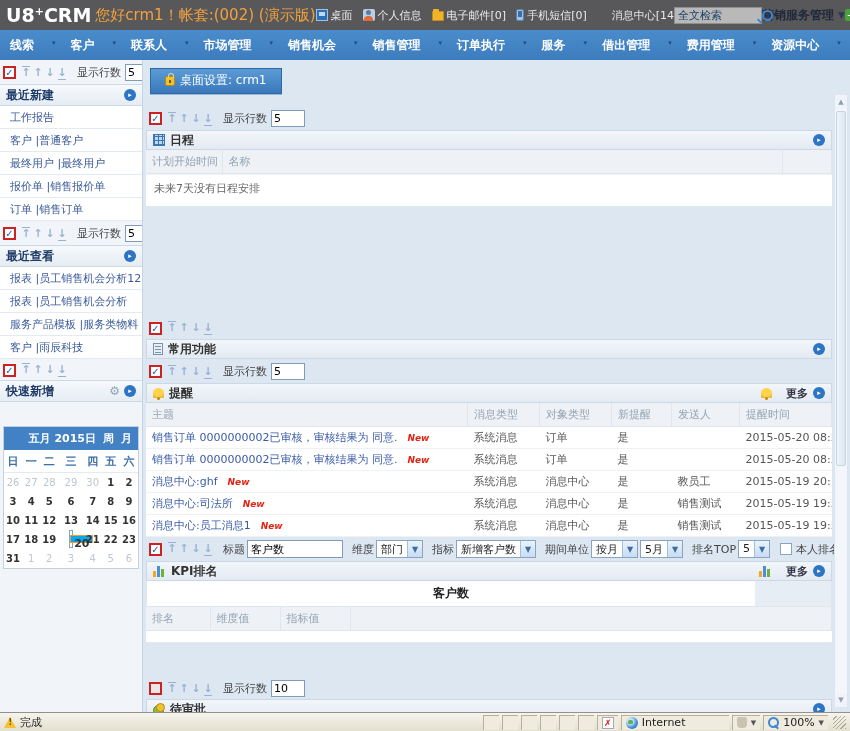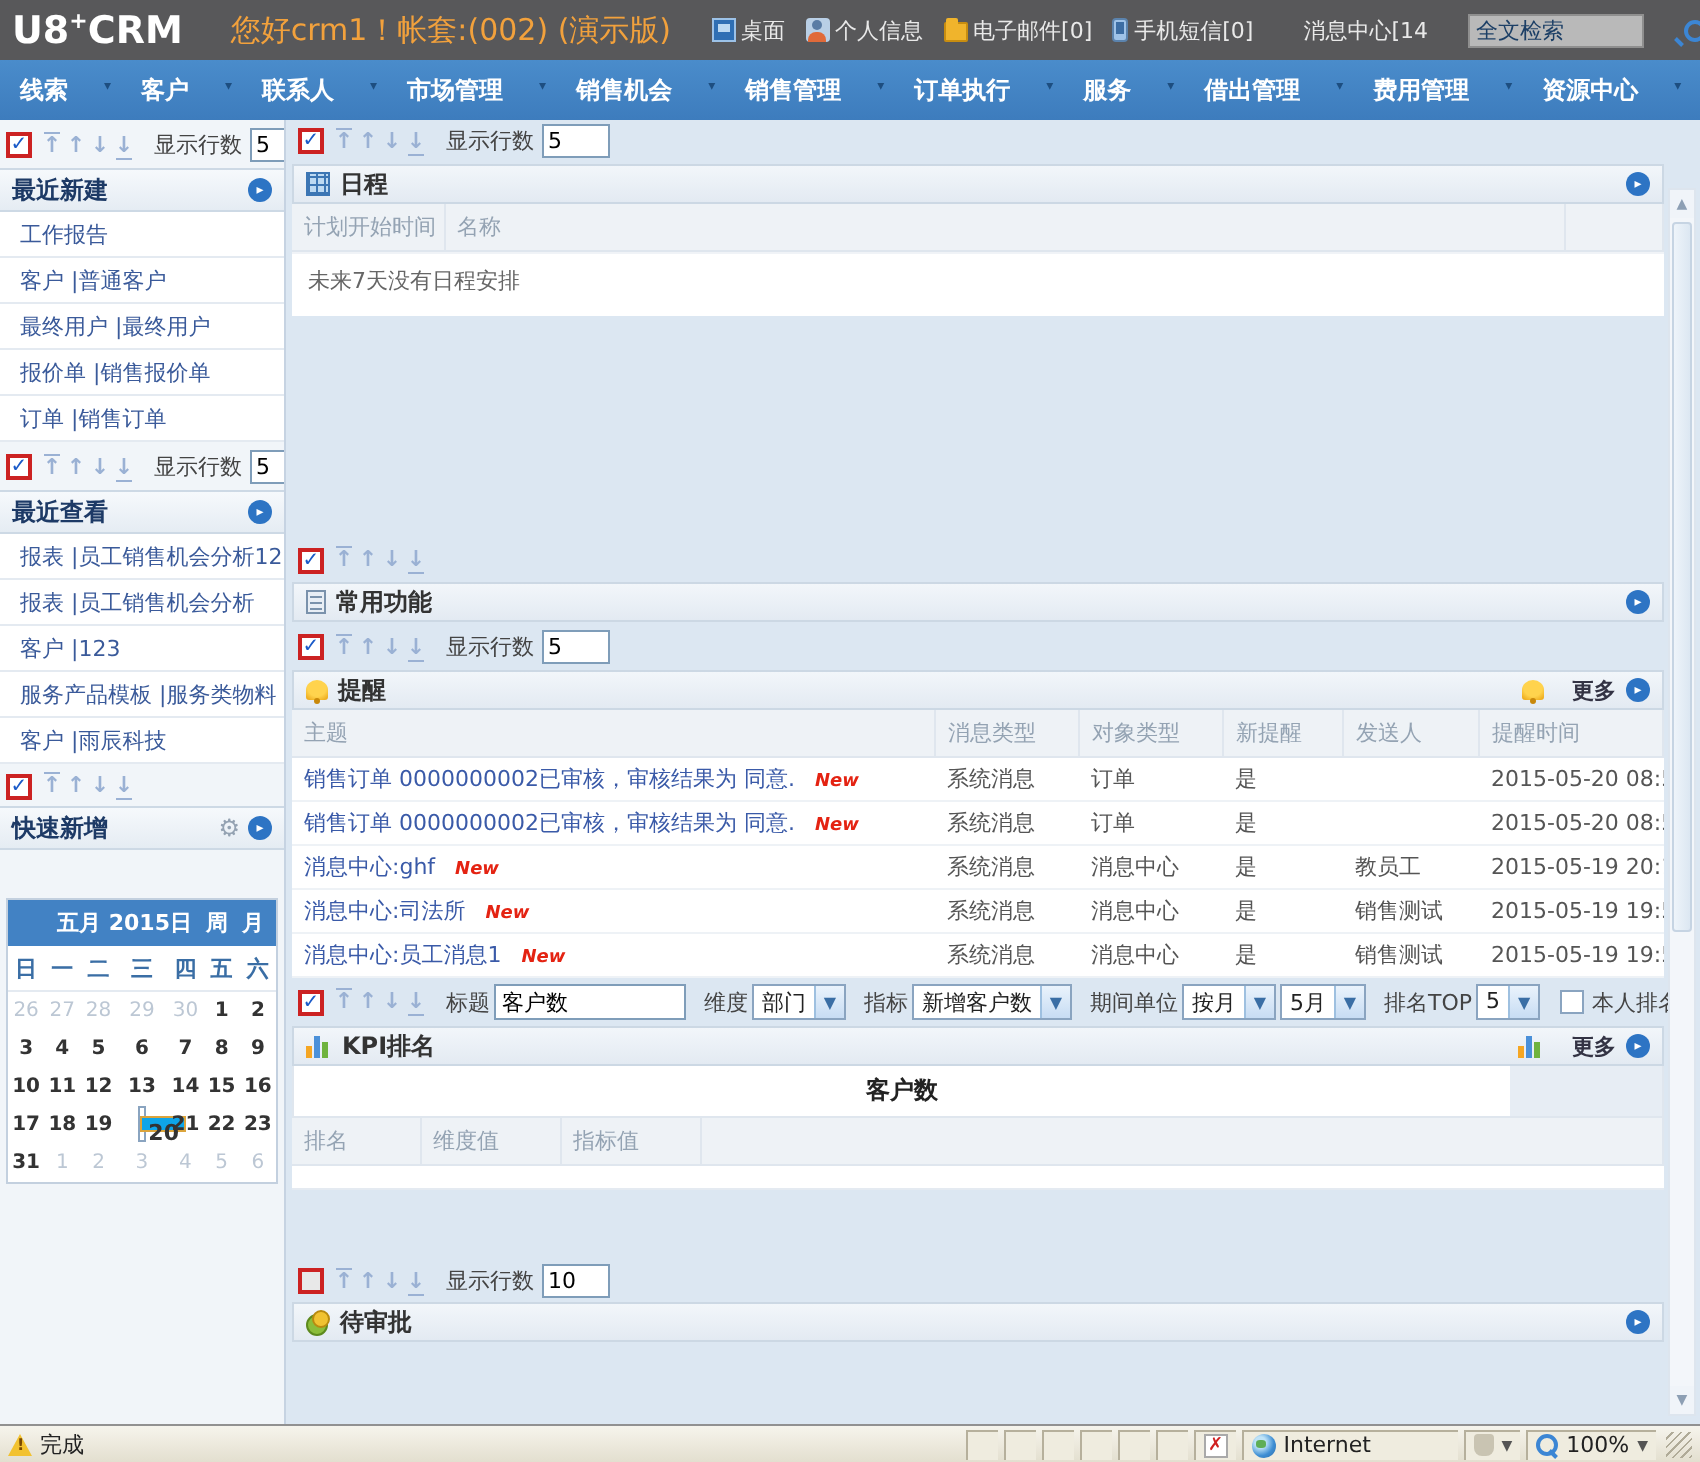--- a/index.html
+++ b/index.html
@@ -1,21 +1,21 @@
 <!DOCTYPE html>
 <html><head>
 <meta charset="utf-8">
 <style>
   * { box-sizing: border-box; margin: 0; padding: 0; }
   html,body { width:850px; height:731px; overflow:hidden; }
   body { font-family:"DejaVu Sans","Liberation Sans",sans-serif; font-size:12px; background:#d7e3f0; }
   .screen { width:850px; height:731px; display:flex; flex-direction:column; }
 
   
-  .topbar { height:30px; background:#58585a; display:flex; align-items:center; padding:0 6px; gap:20px; flex:0 0 auto; }
+  .topbar { height:30px; background:#58585a; display:flex; align-items:center; padding:0 6px; gap:0; flex:0 0 auto; }
   .logo { color:#fff; font-weight:bold; font-size:19px; letter-spacing:0; margin-right:4px; }
   .logo sup { font-size:11px; }
   .greeting { color:#f2a13c; font-size:15px; margin-left:auto; white-space:nowrap; }
   .titem { display:inline-flex; align-items:center; gap:3px; color:#e9e9e9; font-size:11px; white-space:nowrap; cursor:default; }
   .ic { display:inline-block; width:12px; height:12px; position:relative; }
   .ic-desktop { background:#2f6fb4; border:1px solid #9cc2e8; }
   .ic-desktop::after { content:""; position:absolute; left:2px; top:2px; right:2px; bottom:4px; background:#bcd9f2; }
   .ic-profile { background:#b9cfe6; border-radius:2px; }
   .ic-profile::before { content:""; position:absolute; left:3px; top:1px; width:5px; height:5px; border-radius:50%; background:#5a7ca5; }
   .ic-profile::after { content:""; position:absolute; left:1px; bottom:0; width:9px; height:5px; border-radius:4px 4px 0 0; background:#e06a3a; }
@@ -281,21 +281,20 @@
         <input class="rows-input" value="5" style="">
       </div>
       <div class="shead">
         <span class="stitle">最近查看</span>
         <span class="spacer"></span>
         <span class="pcircle">▸</span>
       </div>
       <div class="side-list" id="recentViewed">
           <div class="side-item">报表 |员工销售机会分析123</div>
           <div class="side-item">报表 |员工销售机会分析</div>
-          <div class="side-item">客户 |123</div>
           <div class="side-item">服务产品模板 |服务类物料</div>
           <div class="side-item">客户 |雨辰科技</div>
         </div>
 
       <div class="ctrl-row">
         <span class="cb on"></span>
         <span class="arrows" style="display:inline-flex">
             <span class="arr bar-top">↑</span>
             <span class="arr ">↑</span>
             <span class="arr ">↓</span>
@@ -378,20 +377,26 @@
                 <td class="out "><span>4</span></td>
                 <td class="out "><span>5</span></td>
                 <td class="out "><span>6</span></td>
               </tr>
             </tbody>
         </table>
       </div>
     </aside>
 
     <main class="main">
+      <div class="tabstrip">
+        <span class="desktop-tab">
+          <span class="ic-lock"></span>
+          <span>桌面设置: crm1</span>
+        </span>
+      </div>
 
       <div class="ctrl-row" style="height:22px;padding-top:2px">
         <span class="cb on"></span>
         <span class="arrows" style="display:inline-flex">
             <span class="arr bar-top">↑</span>
             <span class="arr ">↑</span>
             <span class="arr ">↓</span>
             <span class="arr bar-bot">↓</span>
           </span>
         <span class="rows-label">显示行数</span>

